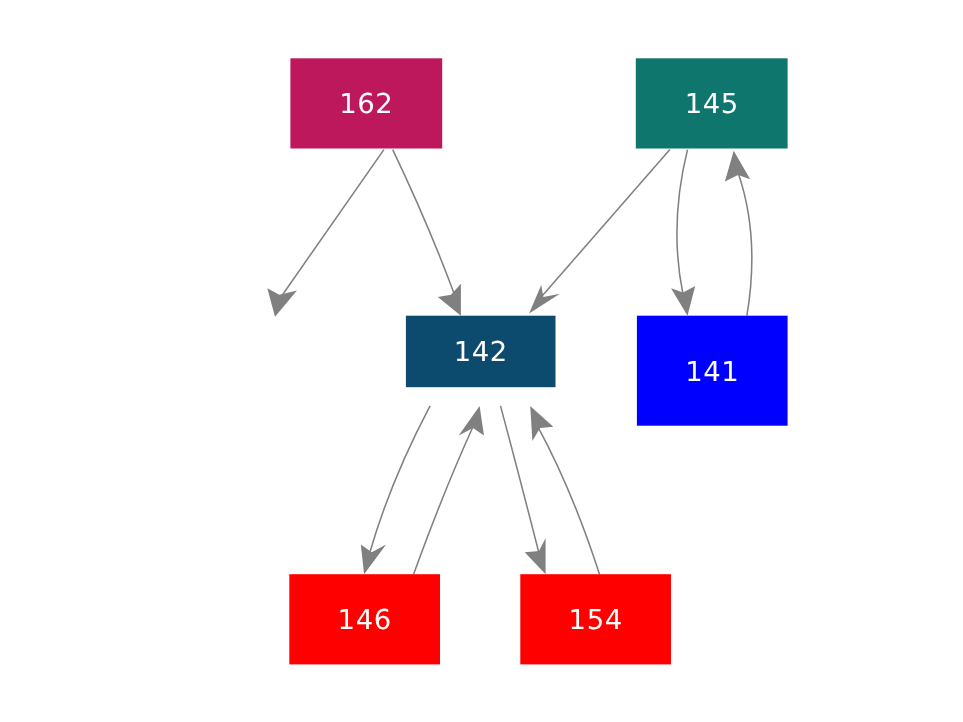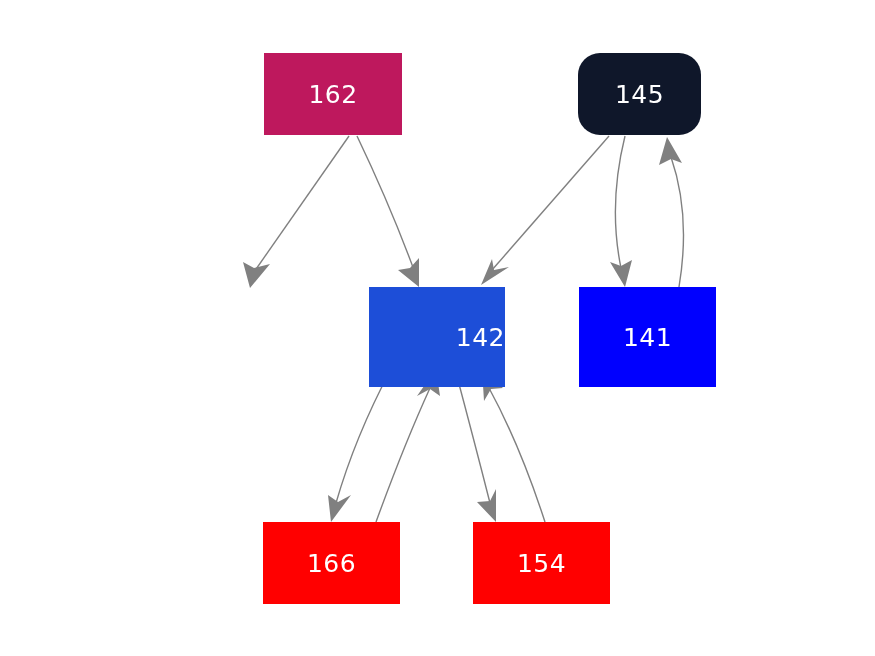--- a/index.html
+++ b/index.html
@@ -101,34 +101,34 @@
       <path class="edge-path" d="M 545,522 Q 520,445 489,388"></path>
       <polygon class="arrow-head" points="482,369 503,388 491,389 484,401"></polygon>
     </g>
 
   </svg>
 
   <div class="node-box" style="left:264px; top:53px; width:138px; height:82px; background:#be185d;">
     <span class="node-label">162</span>
   </div>
 
-  <div class="node-box" style="left:578px; top:53px; width:123px; height:82px; background:#0f172a;border-radius:22px;">
+  <div class="node-box" style="left:578px; top:53px; width:138px; height:82px; background:#0f766e;">
     <span class="node-label">145</span>
   </div>
 
 
-  <div class="node-box" style="left:369px; top:287px; width:136px; height:100px; background:#1d4ed8;justify-content:flex-end;">
+  <div class="node-box" style="left:369px; top:287px; width:136px; height:65px; background:#0c4a6e;">
     <span class="node-label">142</span>
   </div>
 
   <div class="node-box" style="left:579px; top:287px; width:137px; height:100px; background:#0000ff;">
     <span class="node-label">141</span>
   </div>
 
   <div class="node-box" style="left:263px; top:522px; width:137px; height:82px; background:#ff0000;">
-    <span class="node-label">166</span>
+    <span class="node-label">146</span>
   </div>
 
   <div class="node-box" style="left:473px; top:522px; width:137px; height:82px; background:#ff0000;">
     <span class="node-label">154</span>
   </div>
 
 </div>
 
 </body></html>

